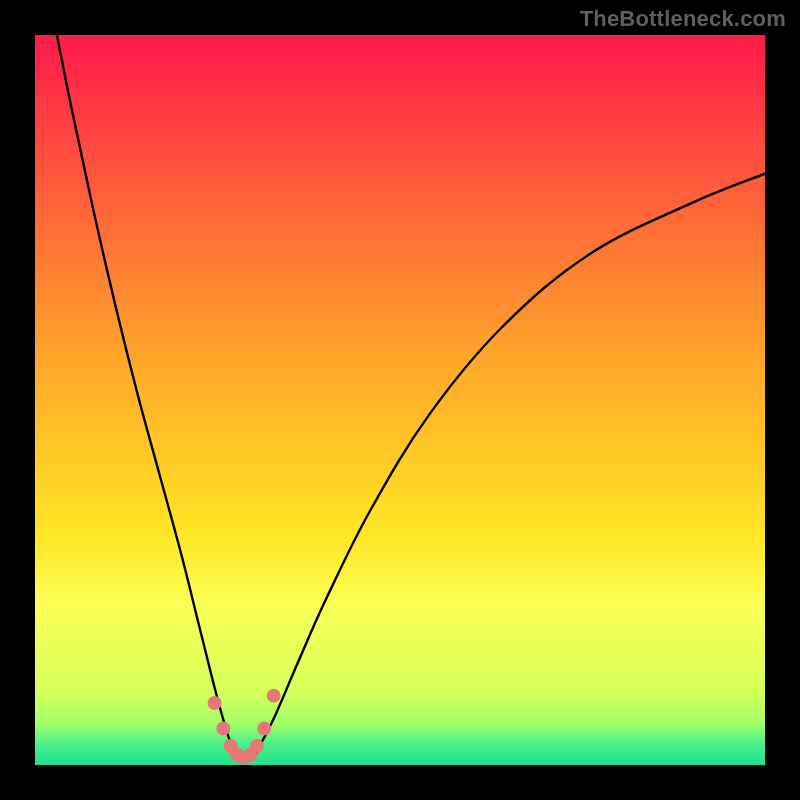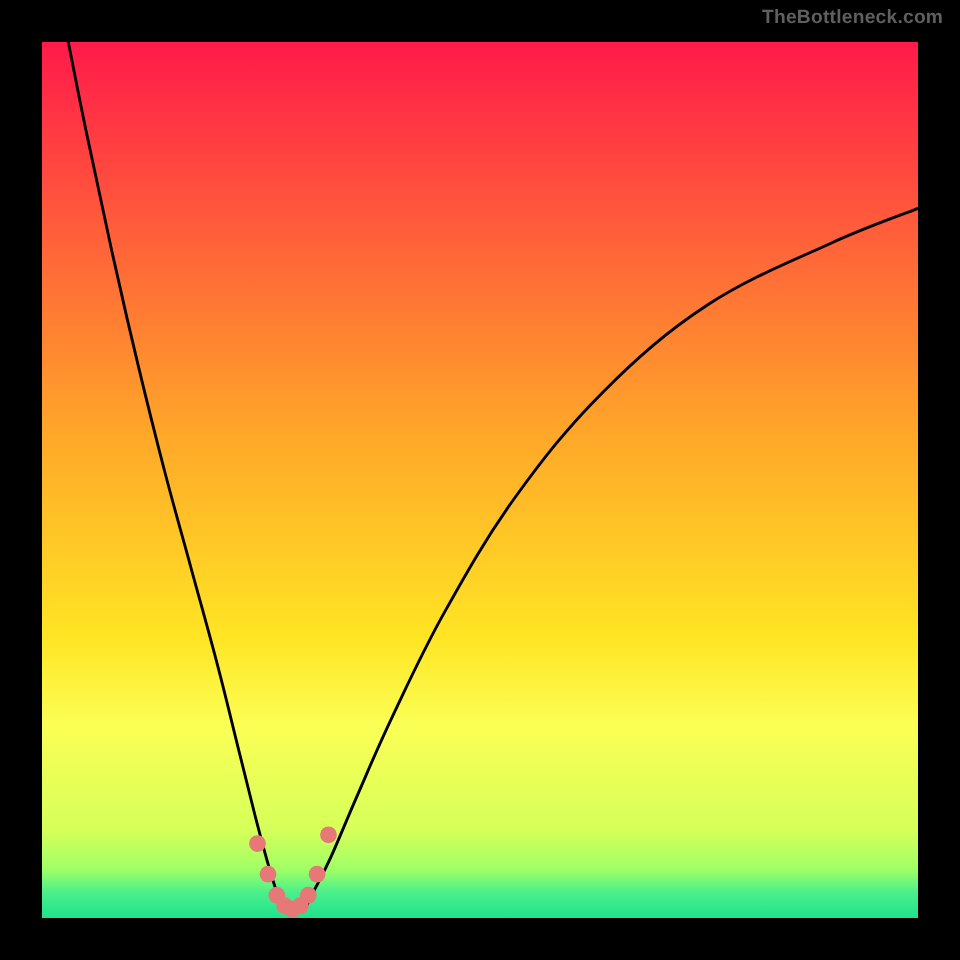--- a/index.html
+++ b/index.html
@@ -16,21 +16,21 @@
     top: 0; left: 0;
     width: 800px;
     height: 800px;
     background: #000;
   }
   .watermark {
     position: absolute;
     top: 6px;
     right: 14px;
     color: #5f5f5f;
-    font-size: 16px;
+    font-size: 22px;
     font-weight: 600;
     letter-spacing: 0.2px;
     z-index: 5;
     user-select: none;
     text-align: right;
   }
   svg {
     position: absolute;
     top: 0; left: 0;
   }

